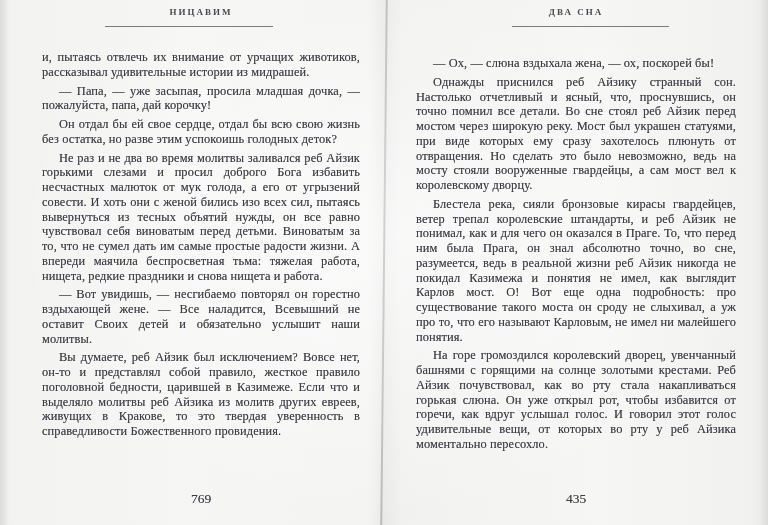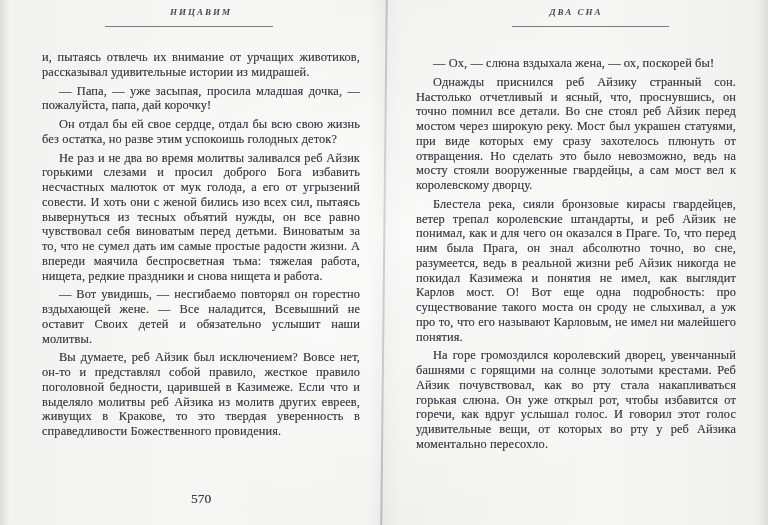--- a/index.html
+++ b/index.html
@@ -35,21 +35,20 @@
   .page.right { left: 384px; width: 384px; }
 
   .running-head {
     position: absolute;
     top: 7px;
     text-align: center;
     font-size: 9px;
     font-weight: bold;
     letter-spacing: 2px;
     color: #4b4a54;
-    font-style: italic;
   }
   .page.left  .running-head { left: 38px;  width: 326px; }
   .page.right .running-head { left: 28px;  width: 328px; }
 
   .head-rule {
     position: absolute;
     top: 26px;
     height: 1px;
     background: #5c5b63;
     opacity: .8;
@@ -95,26 +94,27 @@
     <div class="running-head">НИЦАВИМ</div>
     <div class="head-rule"></div>
     <div class="body-text">
         <p class="no-indent">и, пытаясь отвлечь их внимание от урчащих животиков, рассказывал удивительные истории из мидрашей.</p>
         <p>— Папа, — уже засыпая, просила младшая дочка, — пожалуйста, папа, дай корочку!</p>
         <p>Он отдал бы ей свое сердце, отдал бы всю свою жизнь без остатка, но разве этим успокоишь голодных деток?</p>
         <p>Не раз и не два во время молитвы заливался реб Айзик горькими слезами и просил доброго Бога избавить несчастных малюток от мук голода, а его от угрызений совести. И хоть они с женой бились изо всех сил, пытаясь вывернуться из тесных объятий нужды, он все равно чувствовал себя виноватым перед детьми. Виноватым за то, что не сумел дать им самые простые радости жизни. А впереди маячила беспросветная тьма: тяжелая работа, нищета, редкие праздники и снова нищета и работа.</p>
         <p>— Вот увидишь, — несгибаемо повторял он горестно вздыхающей жене. — Все наладится, Всевышний не оставит Своих детей и обязательно услышит наши молитвы.</p>
         <p>Вы думаете, реб Айзик был исключением? Вовсе нет, он-то и представлял собой правило, жесткое правило поголовной бедности, царившей в Казимеже. Если что и выделяло молитвы реб Айзика из молитв других евреев, живущих в Кракове, то это твердая уверенность в справедливости Божественного провидения.</p>
       </div>
-    <div class="folio">570</div>
+    <div class="folio">769</div>
   </div>
 
   <div class="page right">
     <div class="running-head">ДВА СНА</div>
     <div class="head-rule"></div>
     <div class="body-text">
         <p>— Ох, — слюна вздыхала жена, — ох, поскорей бы!</p>
         <p>Однажды приснился реб Айзику странный сон. Настолько отчетливый и ясный, что, проснувшись, он точно помнил все детали. Во сне стоял реб Айзик перед мостом через широкую реку. Мост был украшен статуями, при виде которых ему сразу захотелось плюнуть от отвращения. Но сделать это было невозможно, ведь на мосту стояли вооруженные гвардейцы, а сам мост вел к королевскому дворцу.</p>
         <p>Блестела река, сияли бронзовые кирасы гвардейцев, ветер трепал королевские штандарты, и реб Айзик не понимал, как и для чего он оказался в Праге. То, что перед ним была Прага, он знал абсолютно точно, во сне, разумеется, ведь в реальной жизни реб Айзик никогда не покидал Казимежа и понятия не имел, как выглядит Карлов мост. О! Вот еще одна подробность: про существование такого моста он сроду не слыхивал, а уж про то, что его называют Карловым, не имел ни малейшего понятия.</p>
         <p>На горе громоздился королевский дворец, увенчанный башнями с горящими на солнце золотыми крестами. Реб Айзик почувствовал, как во рту стала накапливаться горькая слюна. Он уже открыл рот, чтобы избавится от горечи, как вдруг услышал голос. И говорил этот голос удивительные вещи, от которых во рту у реб Айзика моментально пересохло.</p>
       </div>
+    <div class="folio">435</div>
   </div>
 </div>
 
 </body></html>

